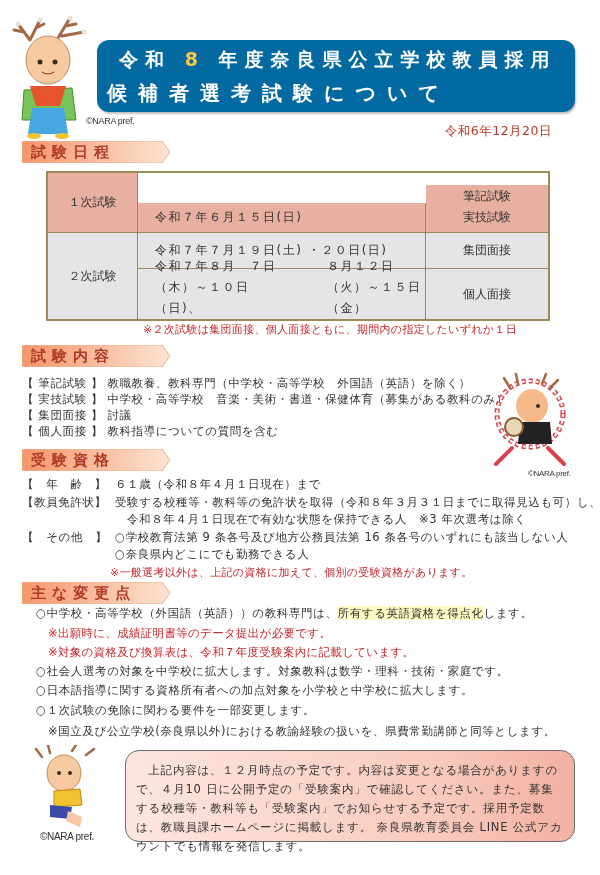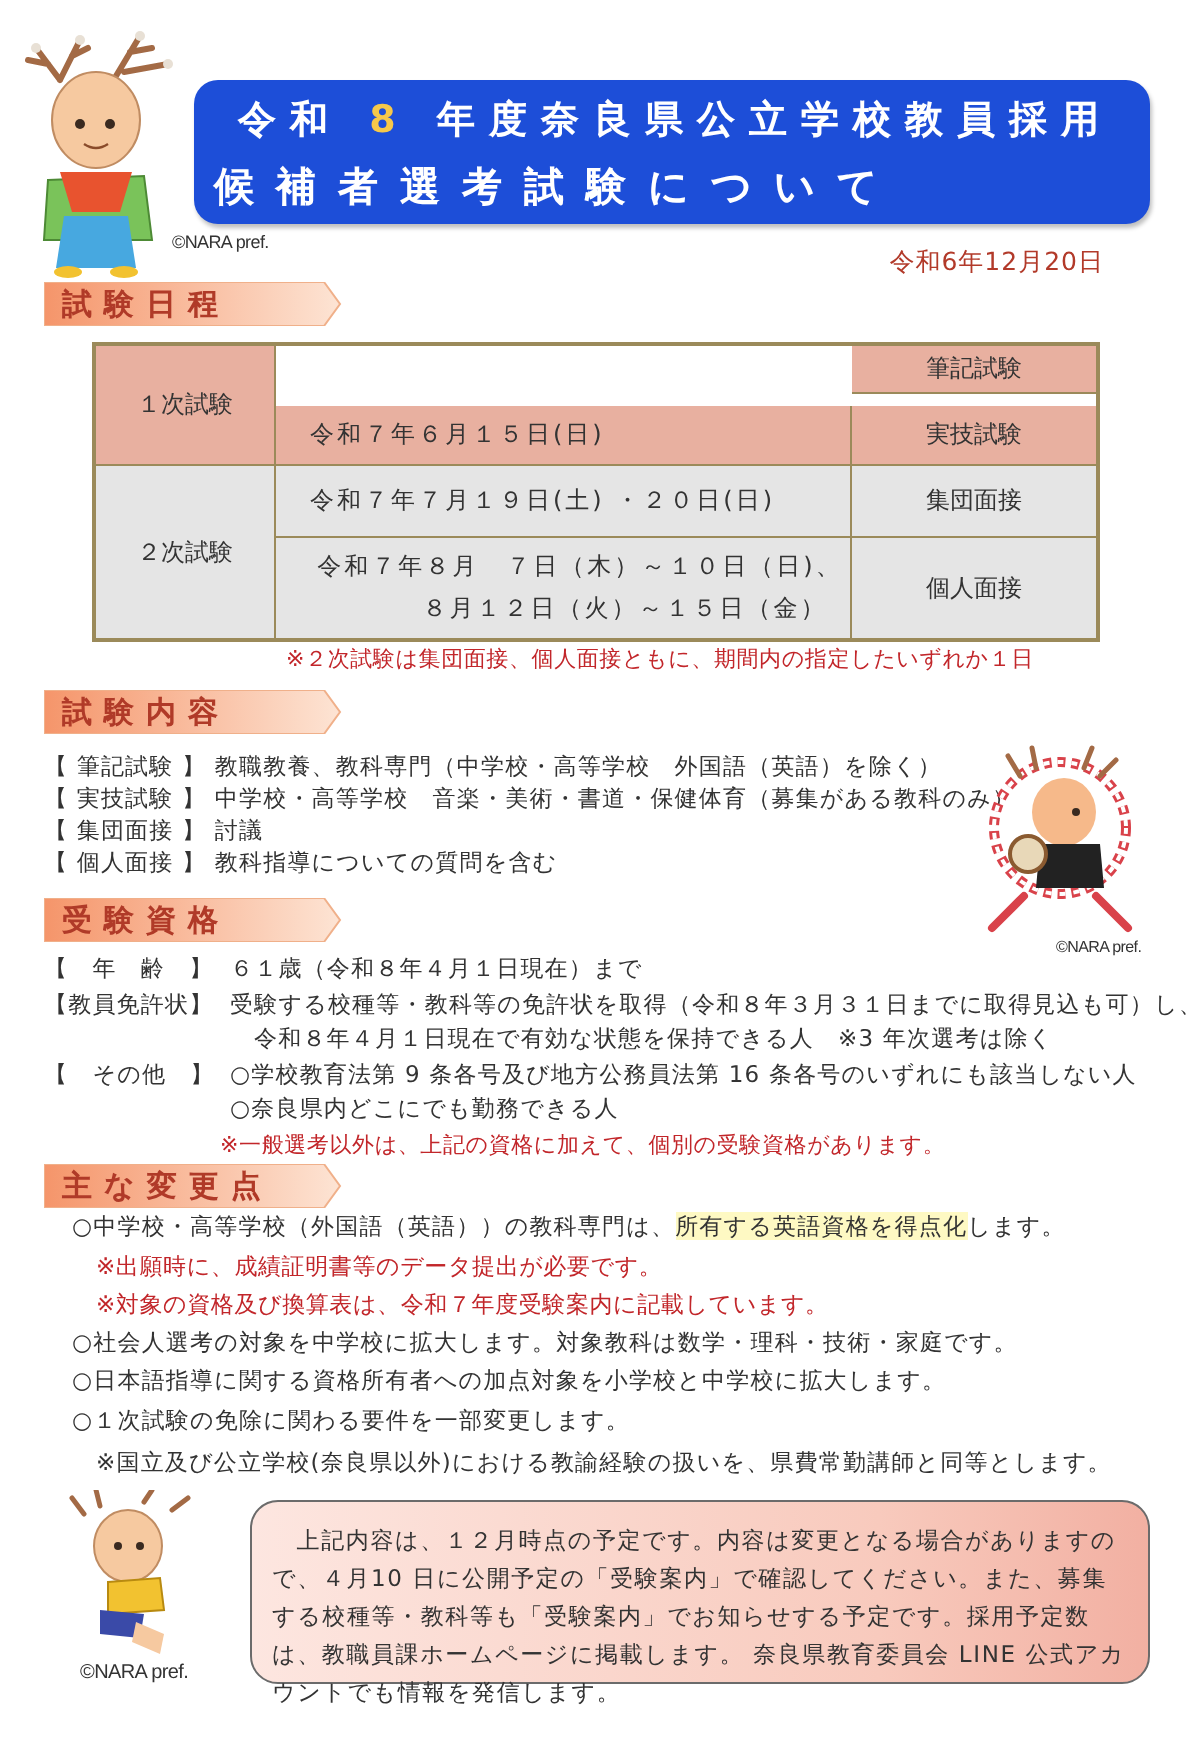--- a/index.html
+++ b/index.html
@@ -4,21 +4,21 @@
 <style>
   * { box-sizing: border-box; margin: 0; padding: 0; }
   html, body { width: 600px; height: 875px; background: #ffffff; overflow: hidden; }
   body { position: relative; font-family: "DejaVu Sans", "Liberation Sans", sans-serif; color: #333; }
 
   .abs { position: absolute; }
 
   
   .title-banner {
     left: 97px; top: 40px; width: 478px; height: 72px;
-    background: #1d4ed8; border-radius: 12px;
+    background: #0369a1; border-radius: 12px;
     box-shadow: 1px 2px 2px rgba(0,0,0,0.25);
   }
   .title-line {
     position: absolute; left: 20px; color: #fff; font-weight: bold;
     font-size: 19px; letter-spacing: 7px; white-space: nowrap;
   }
   .title-line1 { top: 7px; left: 22px; }
   .title-line2 { top: 40px; left: 10px; letter-spacing: 11px; font-size: 20px; }
   .title-year { color: #f6c84a; }
 
@@ -37,21 +37,21 @@
     letter-spacing: 6px; font-weight: bold;
   }
 
   
   .sched { left: 46px; top: 171px; width: 504px; height: 150px; border: 2px solid #9b8a5a; }
   .cell { position: absolute; border-right: 1px solid #9b8a5a; border-bottom: 1px solid #9b8a5a; font-size: 12px; color: #333; display: flex; align-items: center; }
   .cell.center { justify-content: center; }
   .pink { background: #e8b0a0; }
   .cream { background: #e5e5e5; }
   .cell.datecell { padding-left: 17px; letter-spacing: 1.5px; }
-  .cell.multi { flex-direction: column; align-items: center; justify-content: center; line-height: 21px; }
+  .cell.multi { flex-direction: row; align-items: flex-end; justify-content: center; line-height: 21px; }
 
   .note-red { color: #c2262a; font-size: 11px; letter-spacing: 0.3px; white-space: nowrap; }
 
   .line { font-size: 11.5px; color: #333; white-space: nowrap; letter-spacing: 0.6px; }
   .bracket-label { display: inline-block; }
 
   .highlight { background: #fef9c3; }
 
   .info-box {
     left: 125px; top: 750px; width: 450px; height: 92px;
@@ -111,21 +111,21 @@
   <div class="cell pink center" style="left:0;top:0;width:90px;height:60px;">１次試験</div>
   <div class="cell cream center" style="left:0;top:60px;width:90px;height:86px;border-bottom:none;">２次試験</div>
 
   <div class="cell pink datecell" style="left:90px;top:30px;width:288px;height:30px;">令和７年６月１５日(日)</div>
   <div class="cell cream datecell" style="left:90px;top:60px;width:288px;height:36px;">令和７年７月１９日(土) ・２０日(日)</div>
   <div class="cell cream datecell multi" style="left:90px;top:96px;width:288px;height:50px;border-bottom:none;">
     <div>令和７年８月　７日（木）～１０日（日)、</div>
     <div style="padding-left:45px;">８月１２日（火）～１５日（金）</div>
   </div>
 
-  <div class="cell pink center" style="left:378px;top:0;width:122px;height:24px;border-right:none;">筆記試験</div>
+  <div class="cell pink center" style="left:378px;top:12px;width:122px;height:24px;border-right:none;">筆記試験</div>
   <div class="cell pink center" style="left:378px;top:30px;width:122px;height:30px;border-right:none;">実技試験</div>
   <div class="cell cream center" style="left:378px;top:60px;width:122px;height:36px;border-right:none;">集団面接</div>
   <div class="cell cream center" style="left:378px;top:96px;width:122px;height:50px;border-right:none;border-bottom:none;">個人面接</div>
 </div>
 
 <div class="abs note-red" style="left:143px;top:322px;">※２次試験は集団面接、個人面接ともに、期間内の指定したいずれか１日</div>
 
 <div class="abs sec-head" style="top:345px;">
   <svg width="150" height="22" viewBox="0 0 150 22">
       <defs>

